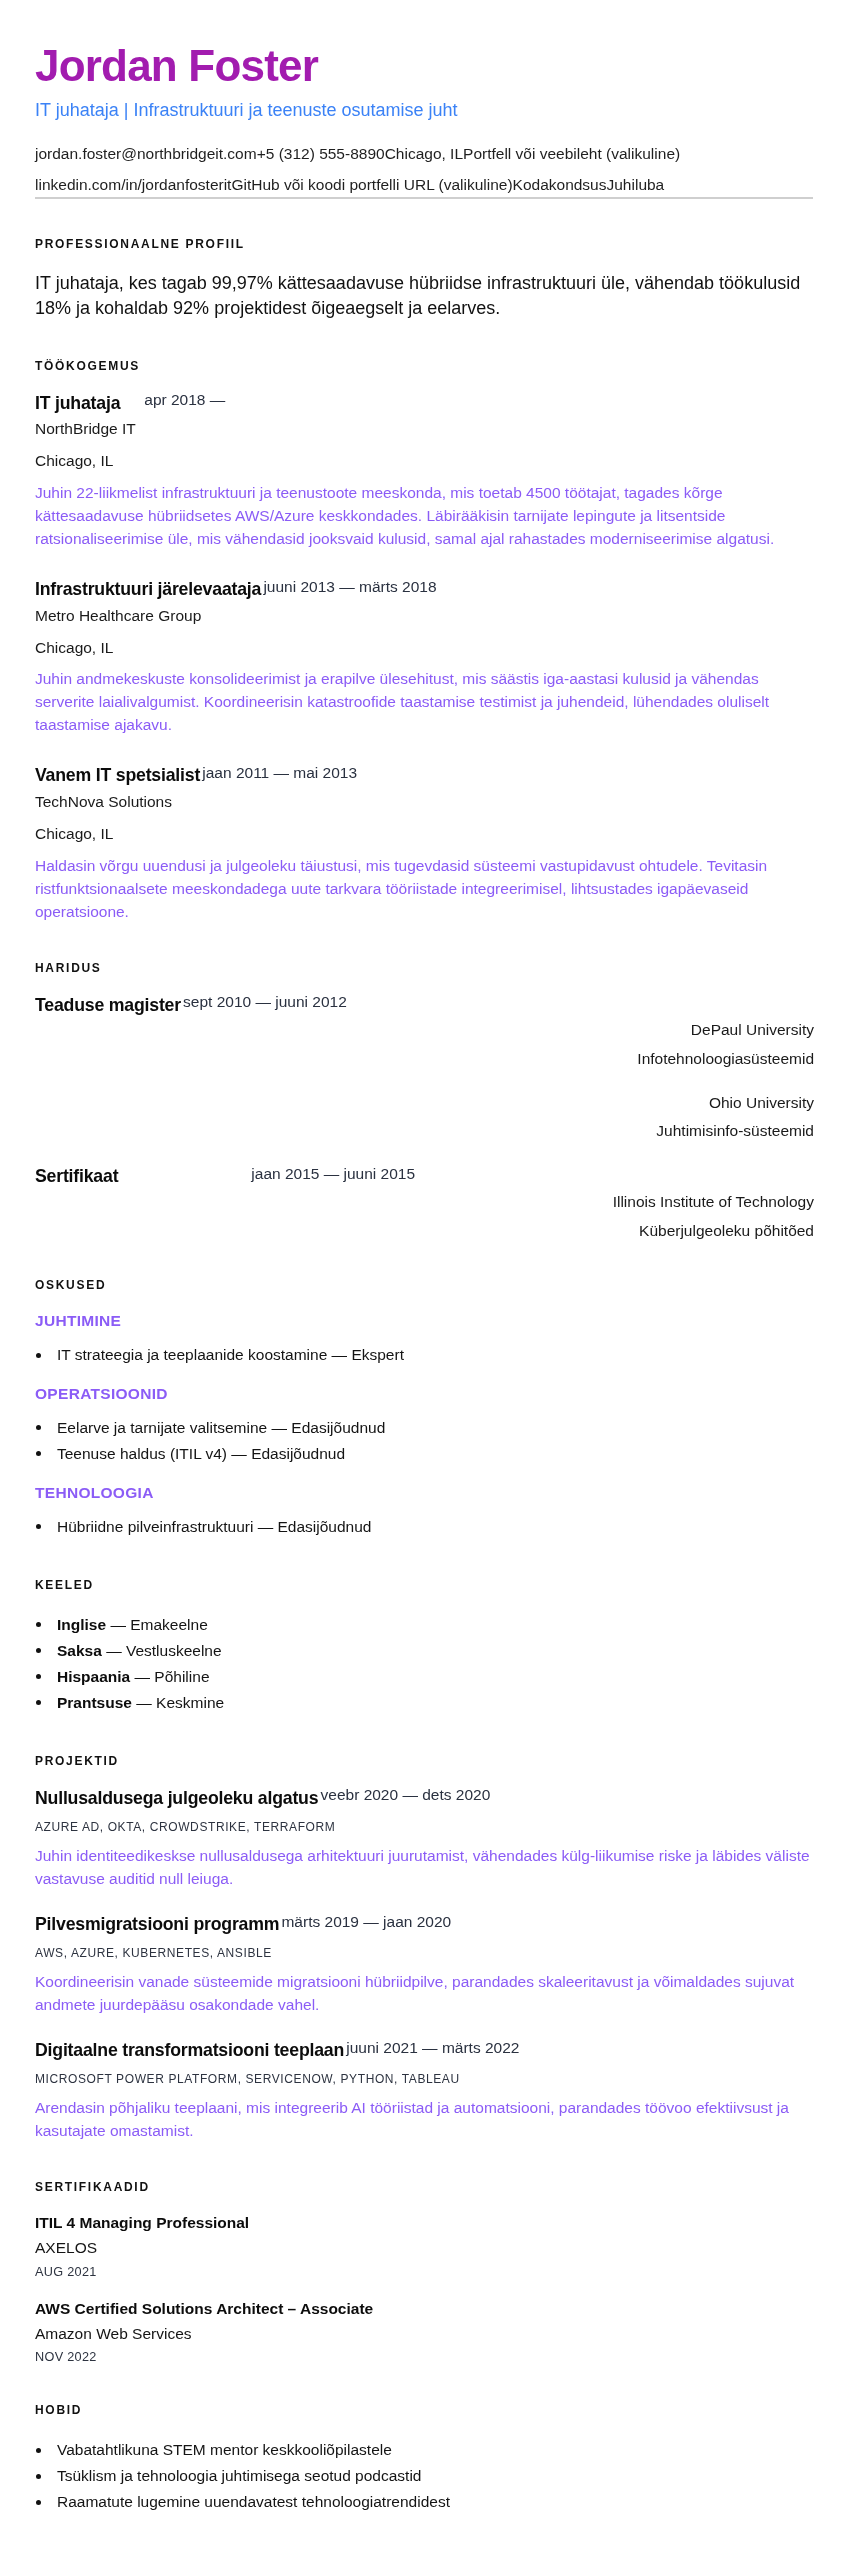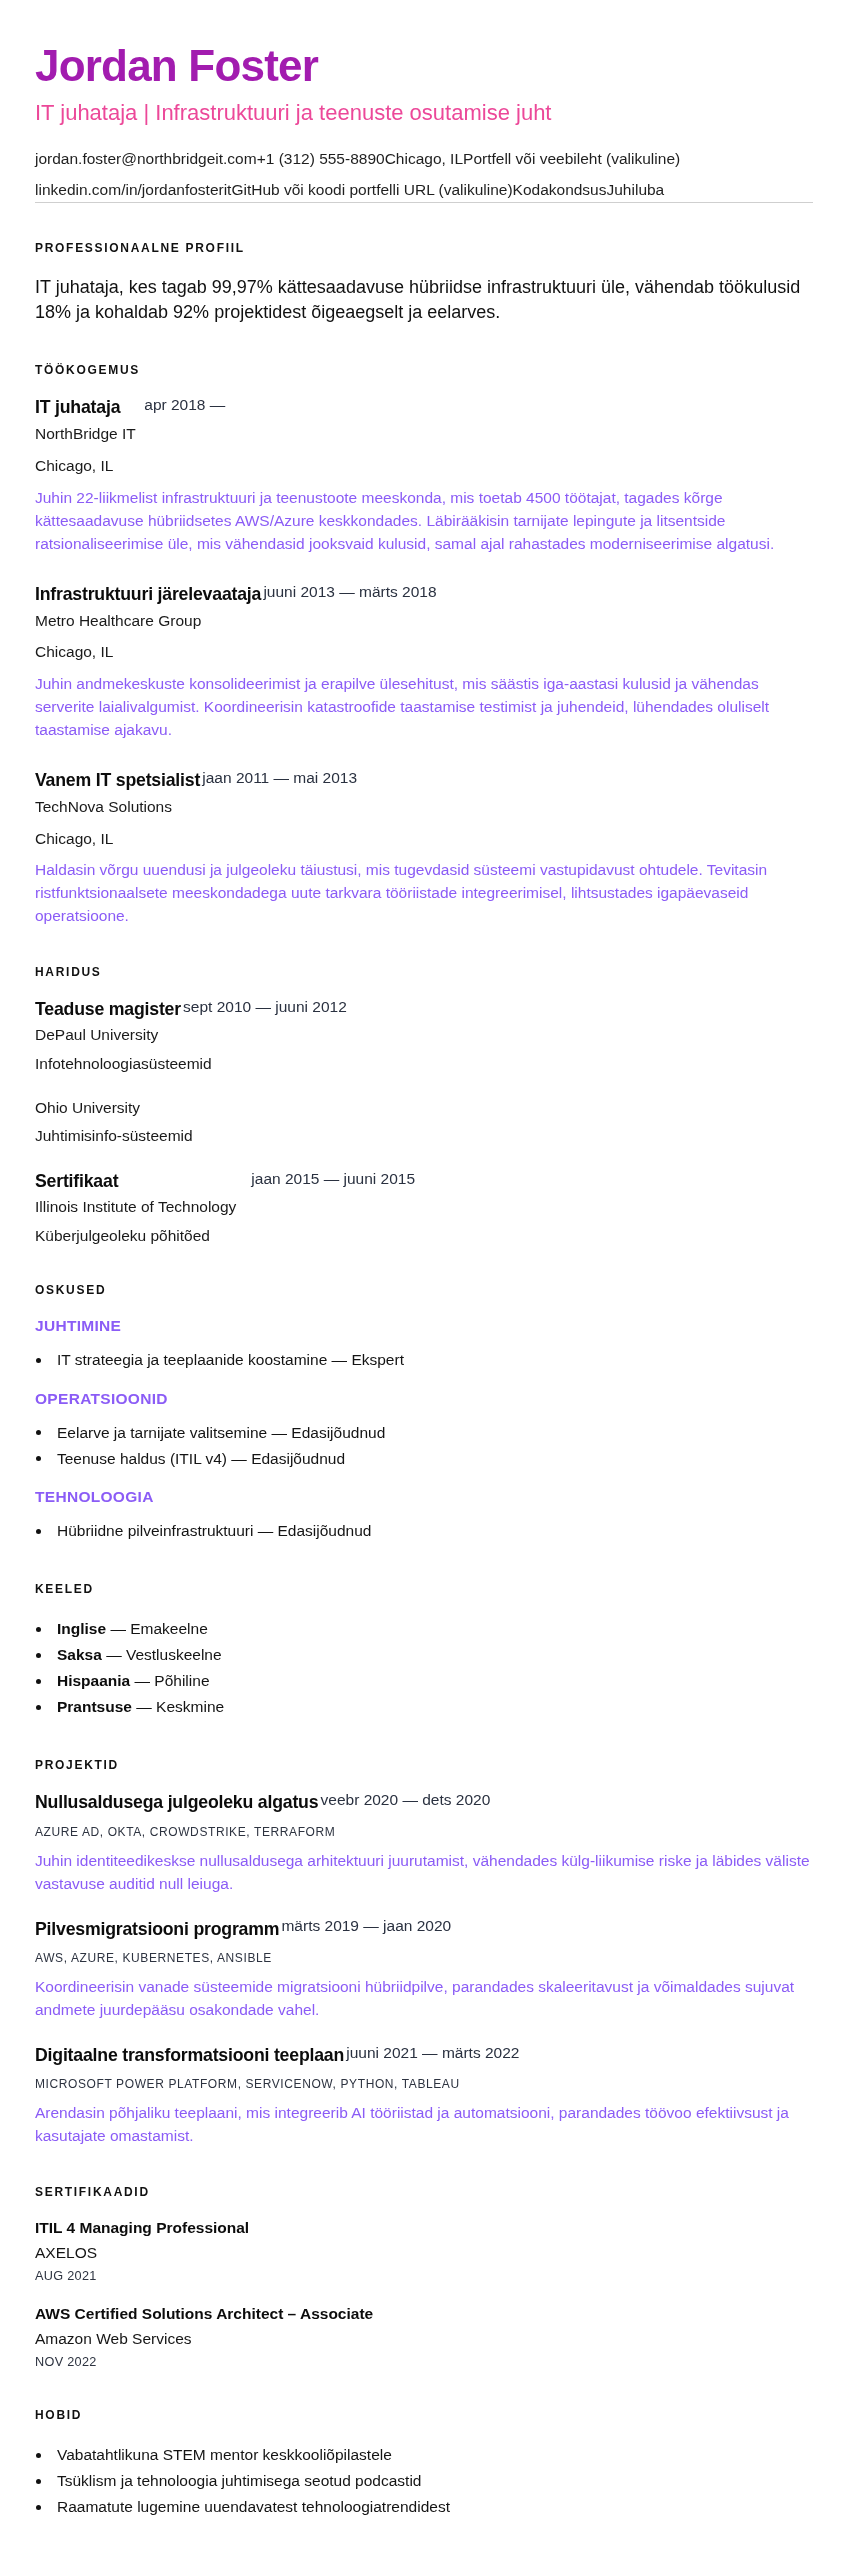--- a/index.html
+++ b/index.html
@@ -10,21 +10,21 @@
     color: #111111;
     -webkit-font-smoothing: antialiased;
   }
   .page { padding: 44px 35px 33px 35px; box-sizing: border-box; width: 849px; }
 
   
   .name {
     font-size: 44px; font-weight: 700; letter-spacing: -0.8px;
     line-height: 1; margin: 0; color: #a21caf;
   }
-  .subtitle { font-size: 22px; line-height: 1.2; margin-top: 12px; color: #ec4899; }
+  .subtitle { font-size: 18px; line-height: 1.2; margin-top: 12px; color: #3b82f6; }
   .contact { margin-top: 16.6px; font-size: 15.5px; line-height: 1; color: #1f1f1f; }
   .contact-row { display: block; height: 31px; line-height: 31px; white-space: nowrap; }
   .contact-row span { display: inline; }
   .divider { height: 1.7px; background: #cfcfcf; margin-top: -3.3px; width: 778px; }
 
   
   .section { margin-top: 38px; }
   .section-title {
     font-size: 12px; font-weight: 700; letter-spacing: 1.7px;
     text-transform: uppercase; color: #111; margin: 0 0 20px 0;
@@ -36,21 +36,21 @@
   .entry:last-child { margin-bottom: 0; }
   .entry-head { display: flex; align-items: flex-start; line-height: 1.2; }
   .entry-title { font-size: 17.7px; font-weight: 700; color: #0c0c0c; letter-spacing: -0.2px; }
   .entry-date { font-size: 15.5px; color: #2a3140; margin-left: 2.2px; margin-top: -1.1px; }
   .entry-date.wide-gap-1 { margin-left: 24px; }
   .entry-date.wide-gap-2 { margin-left: 133px; }
   .entry-line { font-size: 15.5px; color: #1a1a1a; line-height: 1.2; margin-top: 6.6px; }
   .entry-line.loc { margin-top: 13.3px; }
   .entry-desc { font-size: 15.5px; line-height: 23px; color: #8b5cf6; margin-top: 10px; max-width: 779px; }
 
-  .edu .entry { margin-bottom: 25.4px; }
+  .edu .entry { margin-bottom: 25.4px; text-align: right; }
   .edu .entry-line { margin-top: 5.5px; }
   .edu .entry-line + .entry-line { margin-top: 10px; }
 
   
   .skill-group-title { font-size: 15.5px; font-weight: 700; letter-spacing: 0.3px; color: #8b5cf6; margin: 0 0 12px 0; }
   .skill-group { margin-bottom: 16.6px; }
   ul.bullets { list-style: none; margin: 0; padding: 0; }
   ul.bullets li {
     position: relative; padding-left: 22px; font-size: 15.5px; line-height: 26px; color: #141414;
   }
@@ -73,21 +73,21 @@
 </head>
 <body>
 
 <div class="page">
 
   <header>
     <h1 class="name">Jordan Foster</h1>
     <div class="subtitle">IT juhataja | Infrastruktuuri ja teenuste osutamise juht</div>
     <div class="contact">
       <div class="contact-row">
-        <span>jordan.foster@northbridgeit.com</span><span>+1 (312) 555-8890</span><span>Chicago, IL</span><span>Portfell või veebileht (valikuline)</span>
+        <span>jordan.foster@northbridgeit.com</span><span>+5 (312) 555-8890</span><span>Chicago, IL</span><span>Portfell või veebileht (valikuline)</span>
       </div>
       <div class="contact-row">
         <span>linkedin.com/in/jordanfosterit</span><span>GitHub või koodi portfelli URL (valikuline)</span><span>Kodakondsus</span><span>Juhiluba</span>
       </div>
     </div>
     <div class="divider"></div>
   </header>
 
   <section class="section">
     <h2 class="section-title">Professionaalne profiil</h2>

